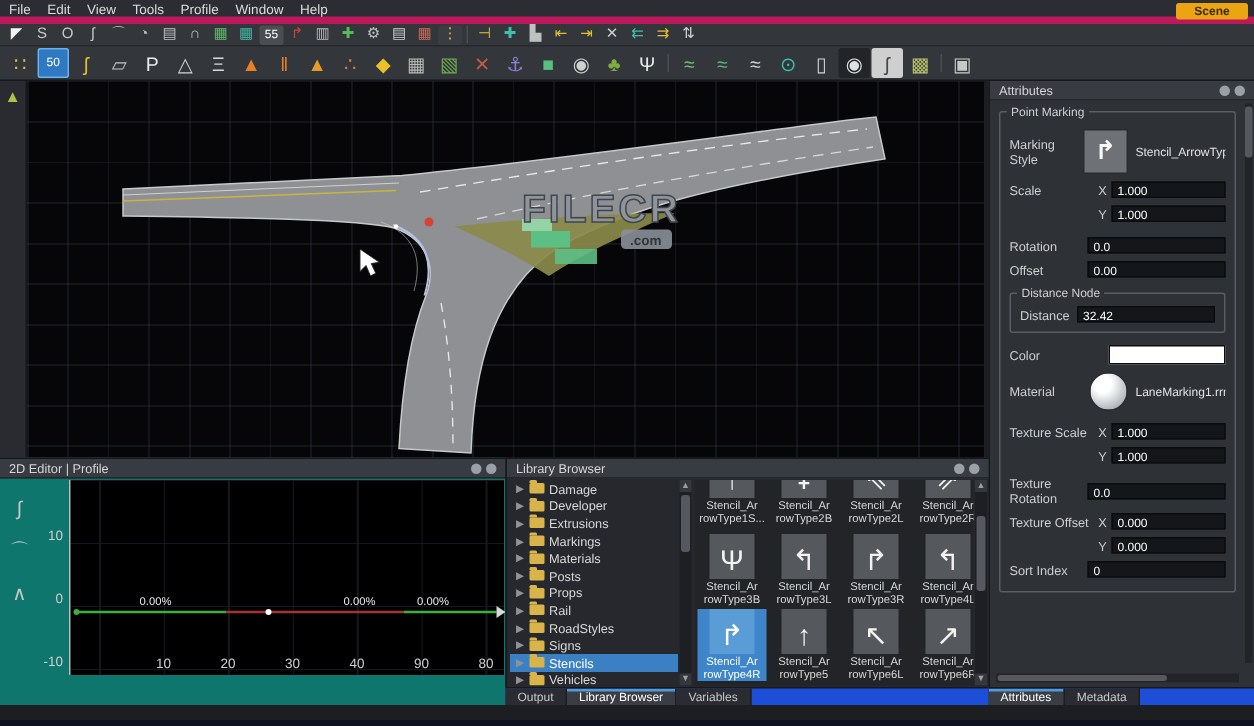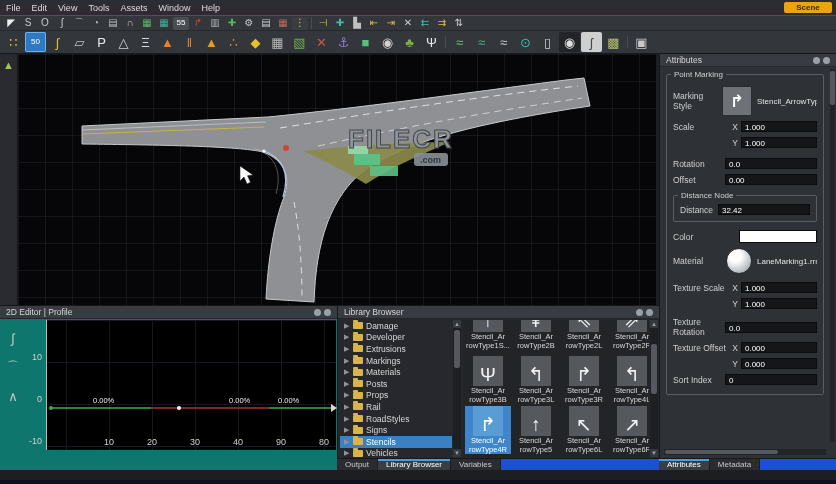--- a/index.html
+++ b/index.html
@@ -1,20 +1,20 @@
 <!DOCTYPE html>
 <html><head>
 <meta charset="utf-8">
 <style>
   html,body{margin:0;padding:0;background:#101114;}
   #app{position:relative;width:836px;height:484px;overflow:hidden;background:#1c1e22;
        font-family:"Liberation Sans","DejaVu Sans",sans-serif;color:#e0e0e0;}
   
   #menubar{position:absolute;left:0;top:0;width:836px;height:16px;background:#2b2d33;
-           display:flex;align-items:center;font-size:9px;color:#dcdcdc;border-bottom:1px solid #be185d;box-sizing:border-box;}
+           display:flex;align-items:center;font-size:9px;color:#dcdcdc;border-bottom:5px solid #be185d;box-sizing:border-box;}
   #menu-items{display:flex;gap:11px;padding-left:6px;}
   .menu-item{cursor:default;}
   #scene-btn{position:absolute;right:4px;top:2px;width:48px;height:11px;background:#eba412;border-radius:2px;
              color:#3c2c00;font-size:8px;font-weight:bold;display:flex;align-items:center;justify-content:center;}
   
   #toolbar1{position:absolute;left:0;top:16px;width:836px;height:15px;background:#33363b;display:flex;align-items:center;gap:1px;padding-left:3px;box-sizing:border-box;border-bottom:1px solid #26282c;}
   #toolbar2{position:absolute;left:0;top:31px;width:836px;height:23px;background:#33363b;display:flex;align-items:center;gap:1px;padding-left:3px;box-sizing:border-box;border-bottom:1px solid #17181b;}
   .tool{display:flex;align-items:center;justify-content:center;border-radius:2px;}
   .tool-sm{width:16px;height:13px;font-size:10px;}
   .tool-lg{width:21px;height:20px;font-size:13px;}
@@ -101,21 +101,21 @@
 <body>
 
 <div id="app">
 
   <div id="menubar">
     <div id="menu-items">
         <span class="menu-item">File</span>
         <span class="menu-item">Edit</span>
         <span class="menu-item">View</span>
         <span class="menu-item">Tools</span>
-        <span class="menu-item">Assets</span>
+        <span class="menu-item">Profile</span>
         <span class="menu-item">Window</span>
         <span class="menu-item">Help</span>
       </div>
     <div id="scene-btn">Scene</div>
   </div>
 
   <div id="toolbar1">
       <div class="tool tool-sm">
         <span style="color: rgb(242, 242, 242);">◤</span>
       </div>

